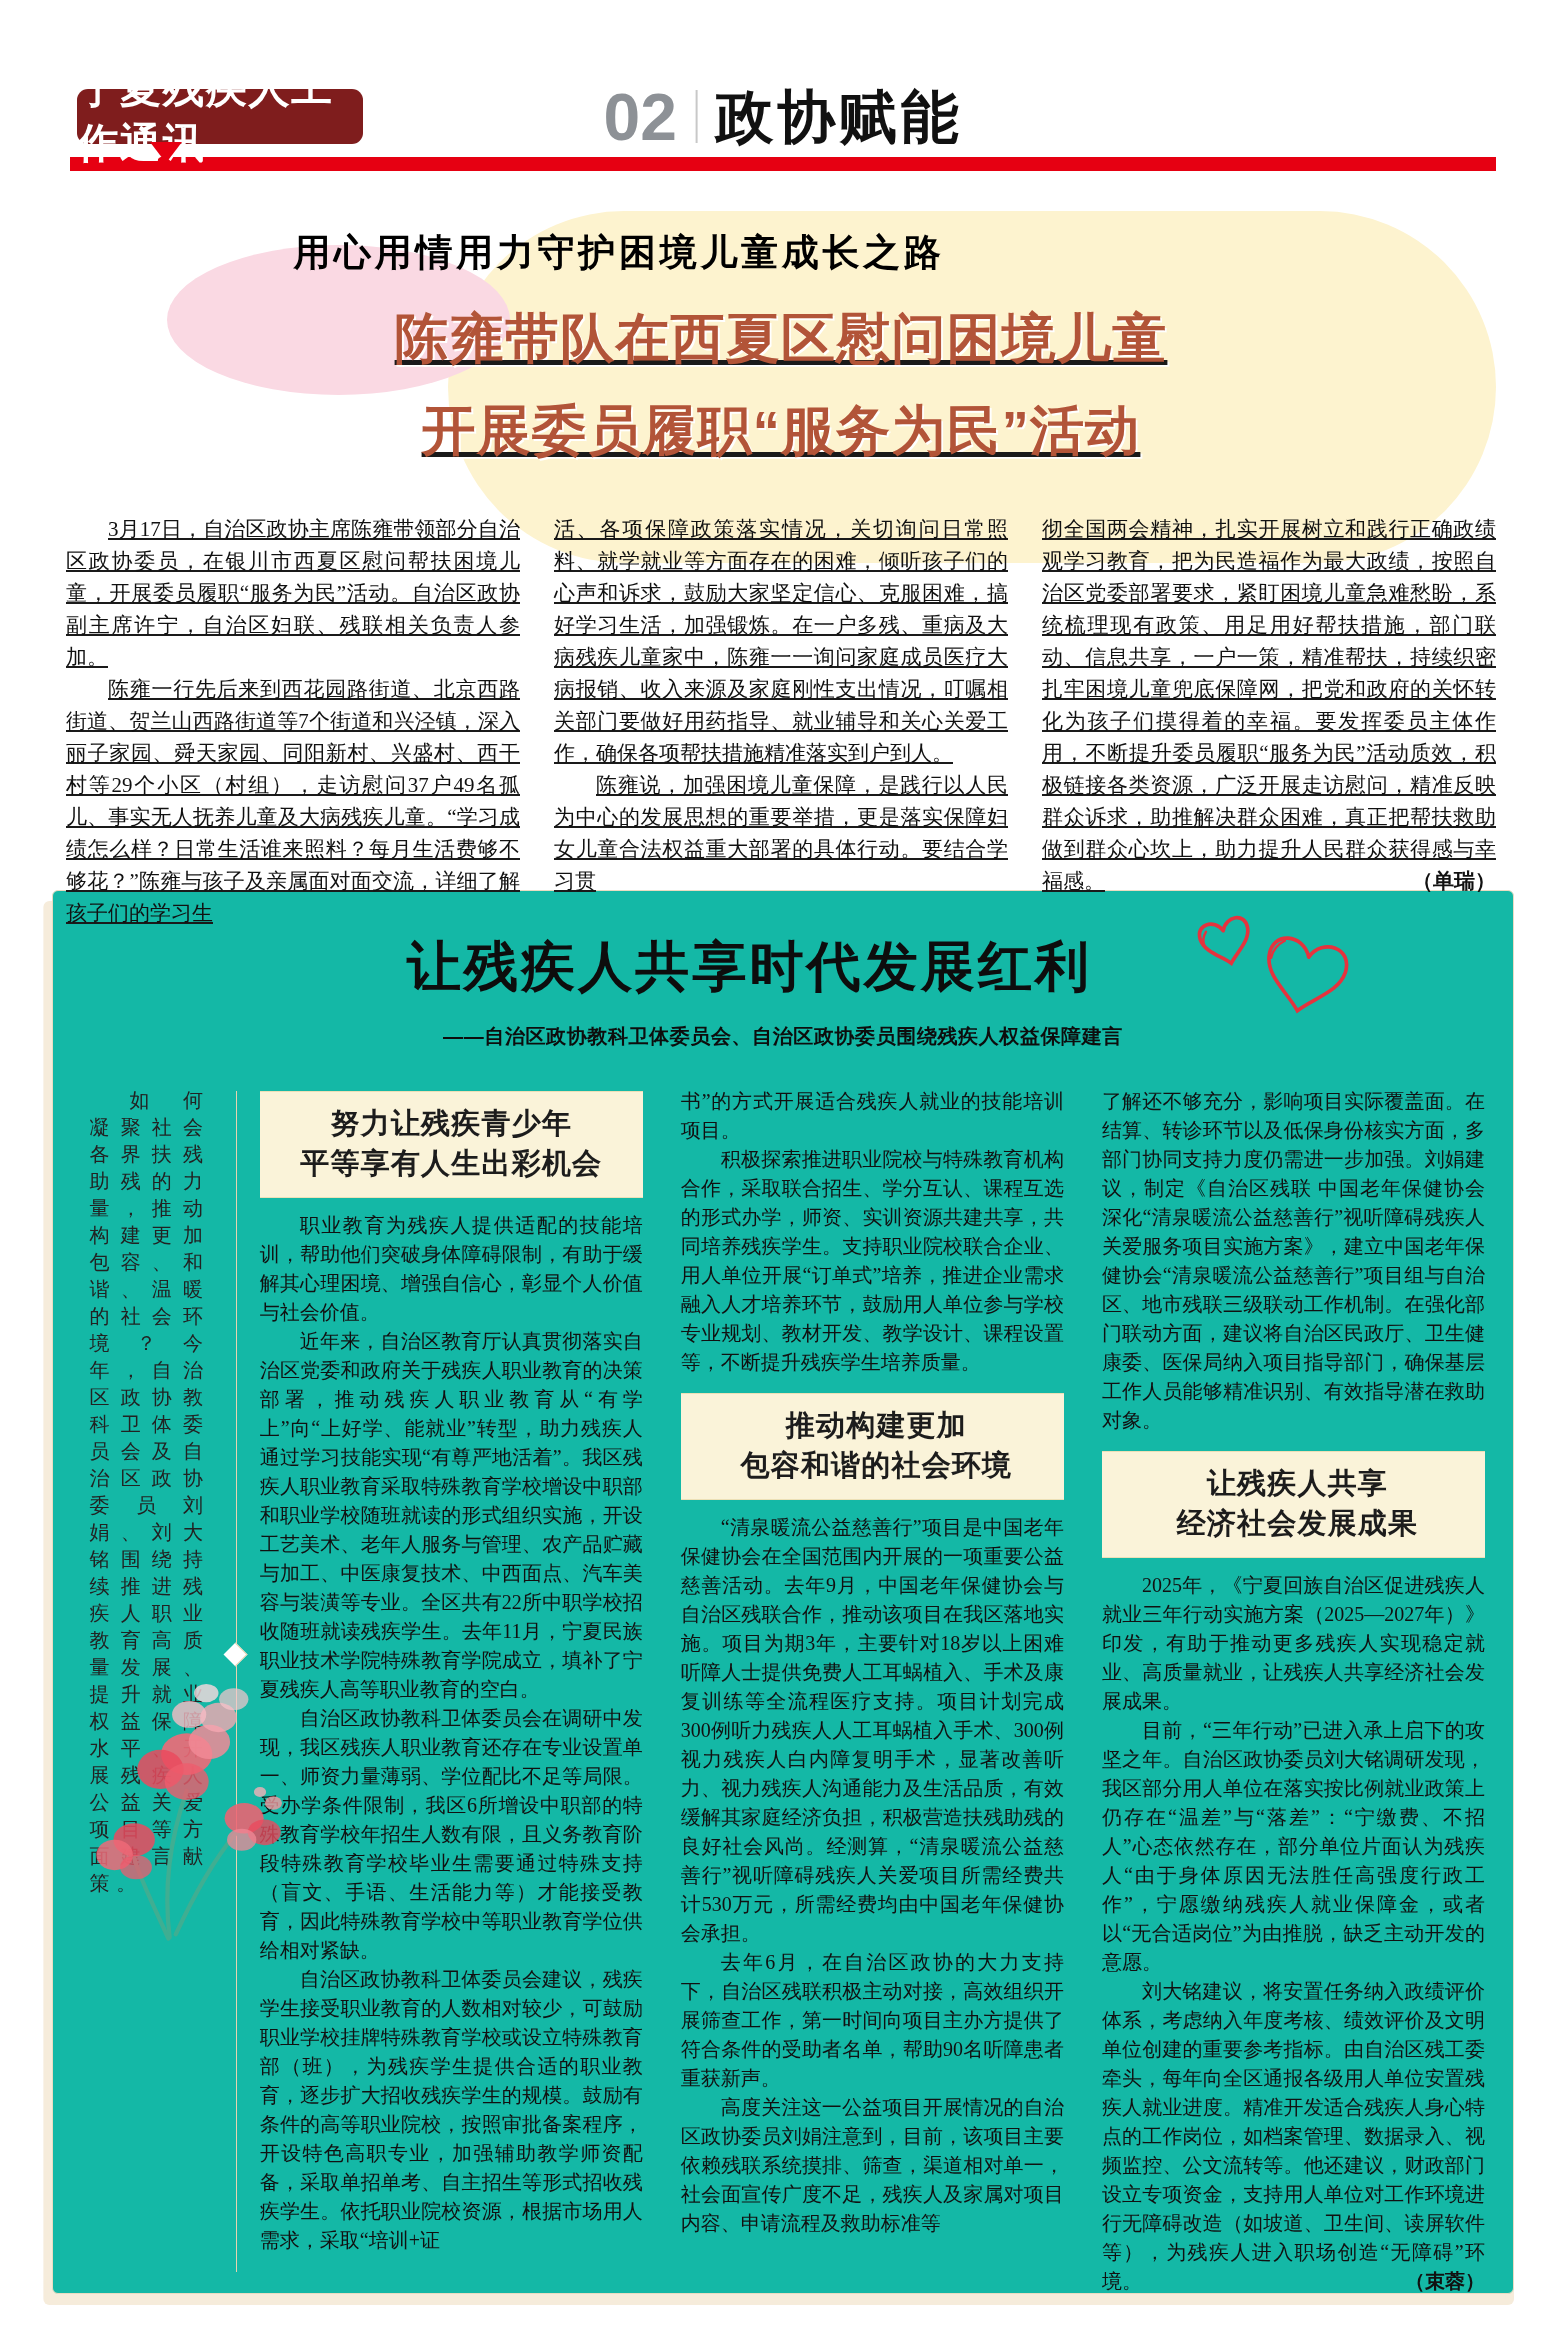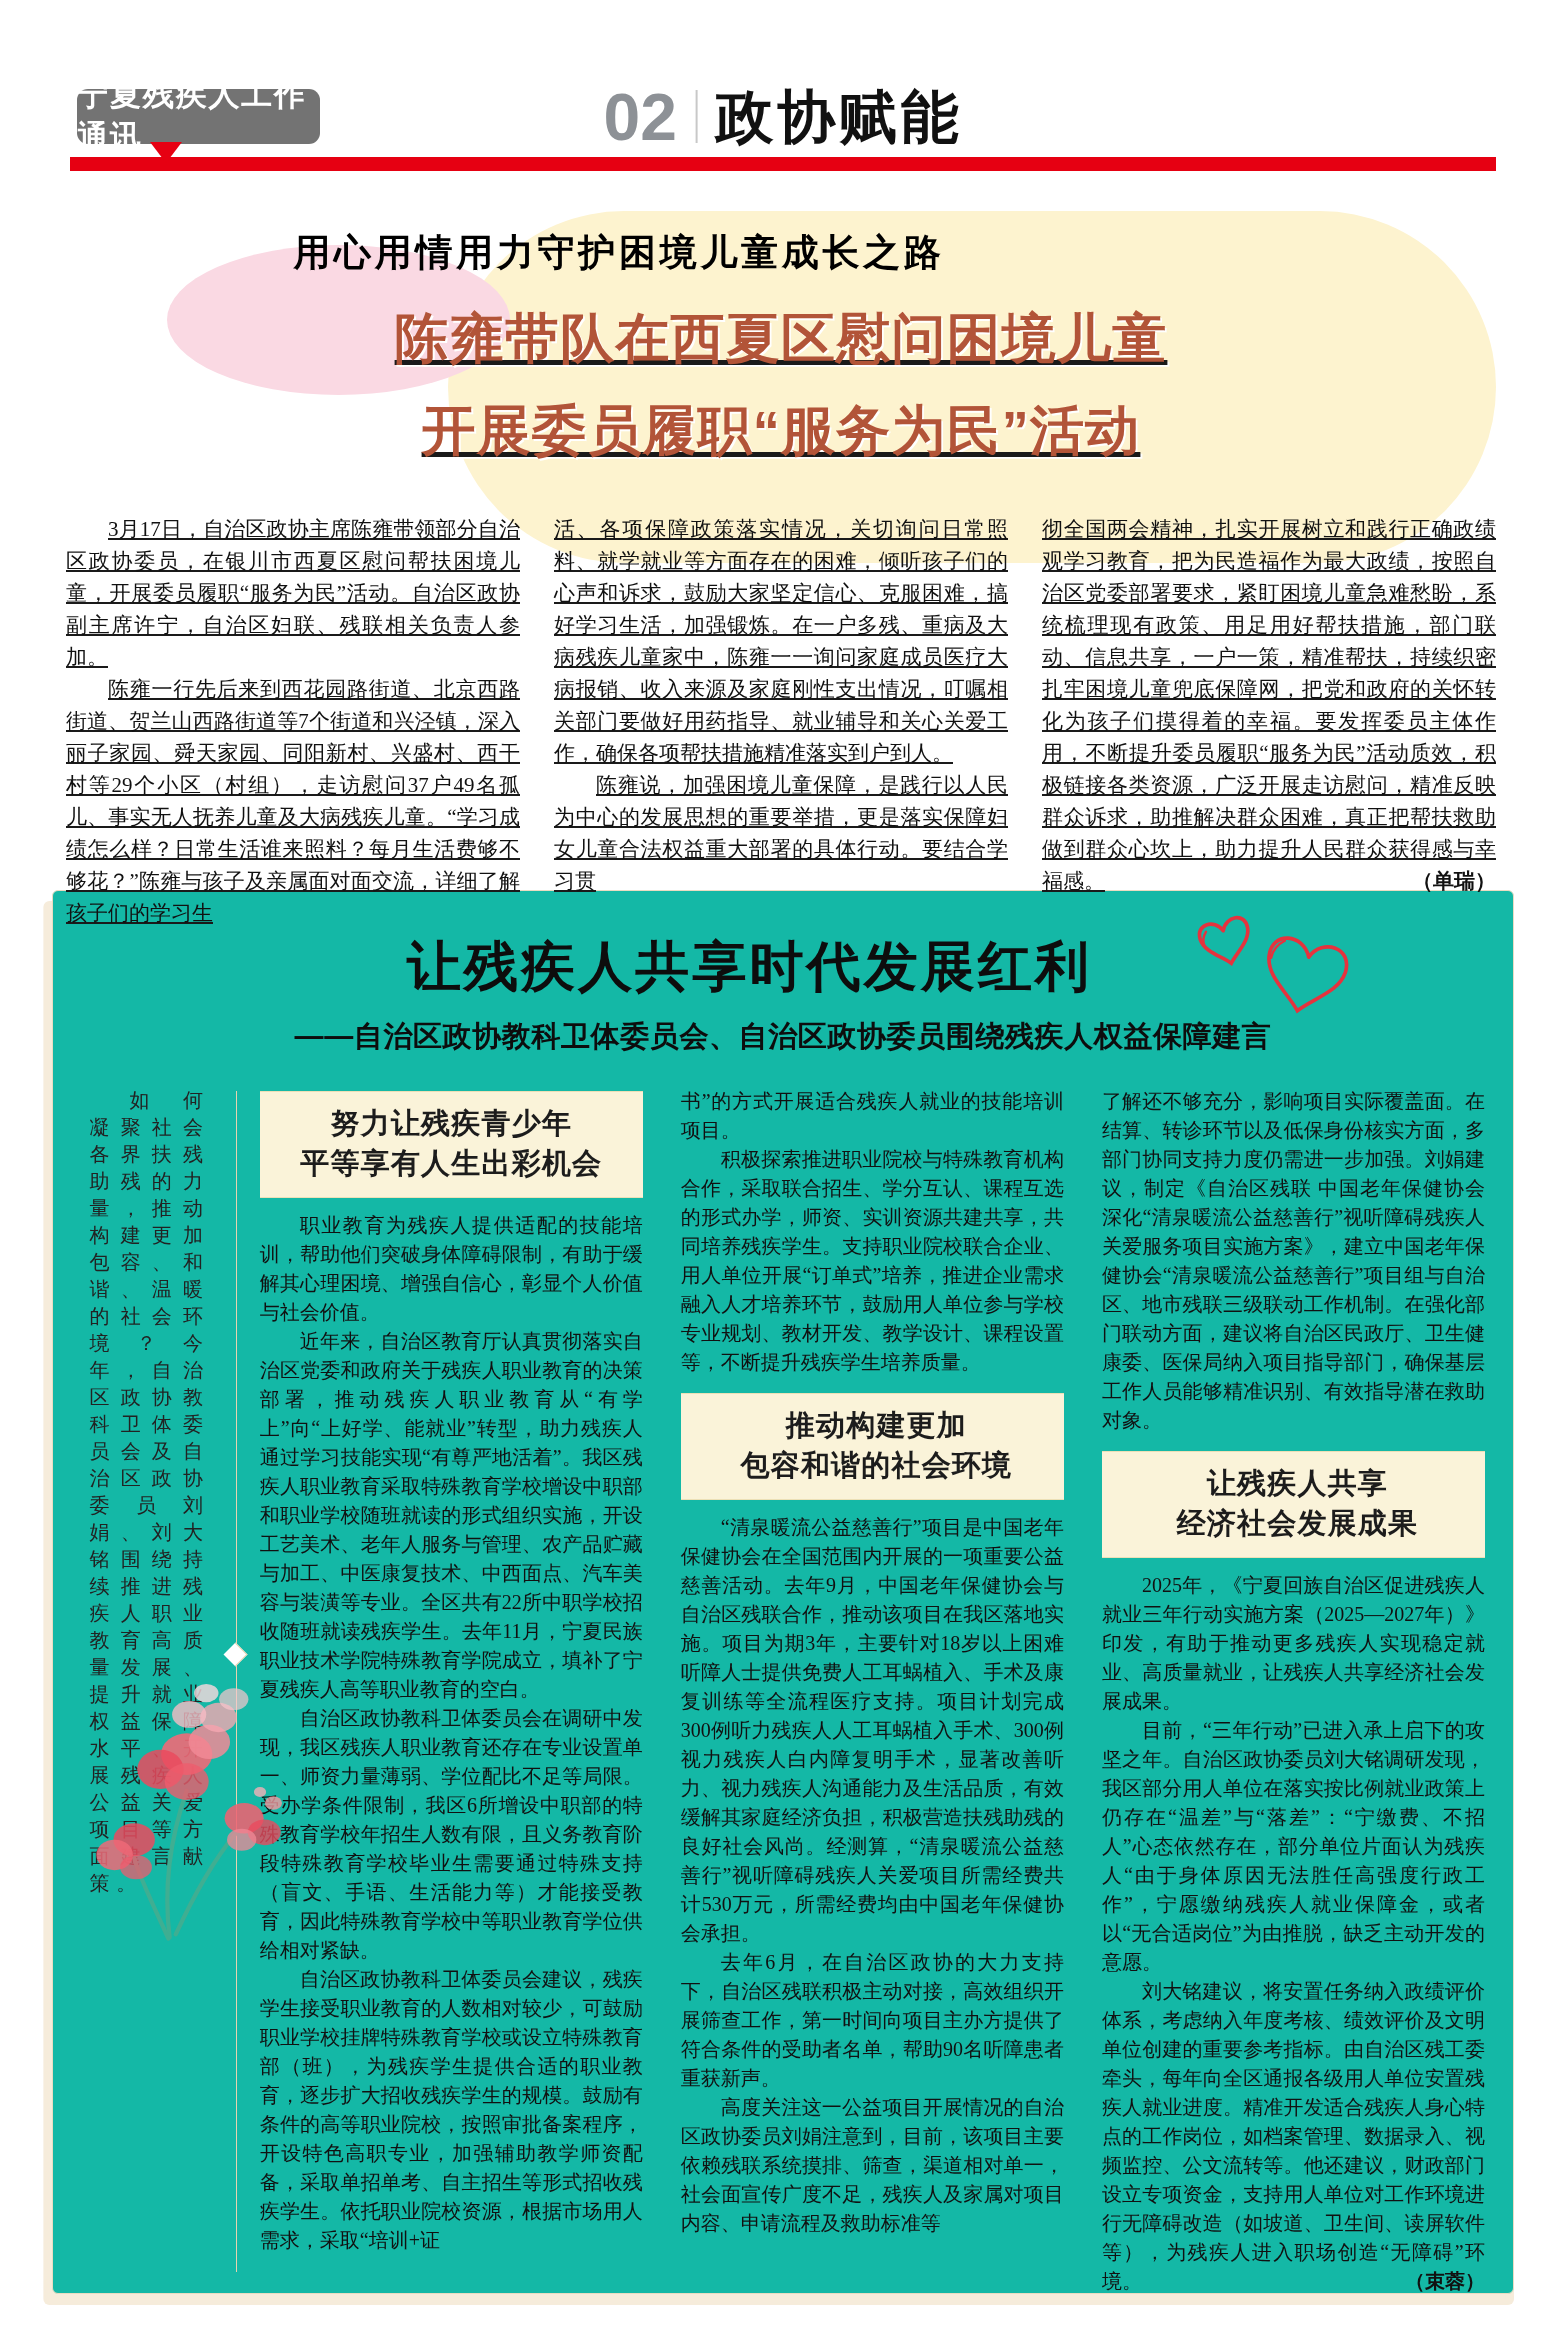--- a/index.html
+++ b/index.html
@@ -1,23 +1,23 @@
 <!DOCTYPE html>
 <html style="font-size:9.8px"><head>
 <meta charset="utf-8">
 <style>
   * { margin:0; padding:0; box-sizing:border-box; }
   html,body { width:1566px; height:2342px; background:#ffffff; position:relative;
               font-family:"Liberation Serif", serif; color:#1a1a1a; }
 
   
   .masthead { position:absolute; left:70px; right:70px; top:80px; height:98px; }
-  .badge { position:absolute; left:7.3px; top:8.6px; width:243px; height:55px;
-           background:#737373; border-radius:11px; color:#fff;
-           font-family:"Liberation Sans", sans-serif; font-weight:900; font-size:31px;
+  .badge { position:absolute; left:7.3px; top:8.6px; width:286px; height:55px;
+           background:#7f1d1d; border-radius:11px; color:#fff;
+           font-family:"Liberation Sans", sans-serif; font-weight:900; font-size:41px;
            letter-spacing:1.8px; display:flex; align-items:center; justify-content:center; z-index:2; }
   .badge-tail { position:absolute; left:80px; top:62px; width:0; height:0; z-index:2;
            border-left:16px solid transparent; border-right:16px solid transparent;
            border-top:21px solid #e60012; }
   .mast-center { position:absolute; left:50%; top:3.7px; transform:translateX(-50%);
            display:flex; align-items:center; gap:18.4px; }
   .page-num { font-family:"Liberation Sans", sans-serif; font-weight:700; font-size:66px;
            color:#8d9196; line-height:1; }
   .mast-divider { width:1.8px; height:53px; background:#c8c8c8; }
   .section-name { font-family:"Liberation Sans", sans-serif; font-weight:900; font-size:58px;
@@ -49,21 +49,21 @@
 
   
   .feature-box { position:absolute; left:52px; right:52px; top:890px; height:1404px;
            background:#14b8a6; border:1.2px solid #eadcc2; border-radius:6px;
            box-shadow:-8.6px 11px 0 #f6ecdb, 0 11px 0 #f6ecdb; overflow:hidden; }
   .hearts { position:absolute; right:147px; top:12.2px; width:208px; height:128px; }
   .feature-title { margin-top:44px; text-align:center; padding-right:67px;
            font-family:"Liberation Serif", serif; font-weight:900; font-size:54px;
            letter-spacing:3.1px; color:#0d0d0d; line-height:64px; }
   .feature-subtitle { margin-top:18.4px; text-align:center;
-           font-family:"Liberation Sans", sans-serif; font-weight:800; font-size:29px;
+           font-family:"Liberation Sans", sans-serif; font-weight:800; font-size:20px;
            color:#0d0d0d; letter-spacing:0.6px; line-height:38px; }
   .feature-body { margin-top:32px; padding:0 28px; display:flex; }
 
   .intro-col { width:120px; margin-left:8.6px; font-size:20px; line-height:27px;
            letter-spacing:6.7px; text-align:justify; text-indent:2em; color:#222;
            font-family:"Liberation Serif", serif; }
   .intro-divider { width:1.2px; background:#e8d2b0; margin:3.7px 23px 24.5px 26px; position:relative; }
   .intro-divider:after { content:""; position:absolute; left:-8.6px; top:47%;
            width:16px; height:16px; border-right:1.2px solid #e8d2b0; border-bottom:1.2px solid #e8d2b0;
            transform:rotate(-45deg); background:#fff; }

